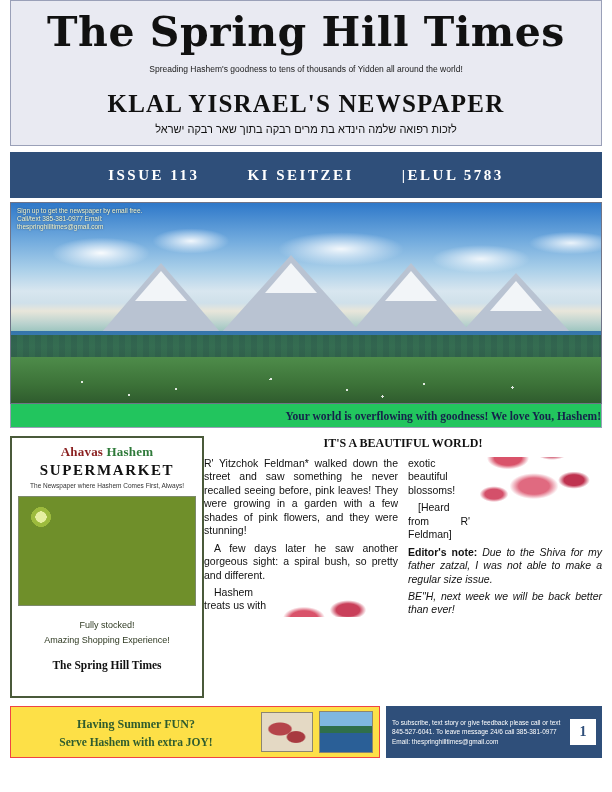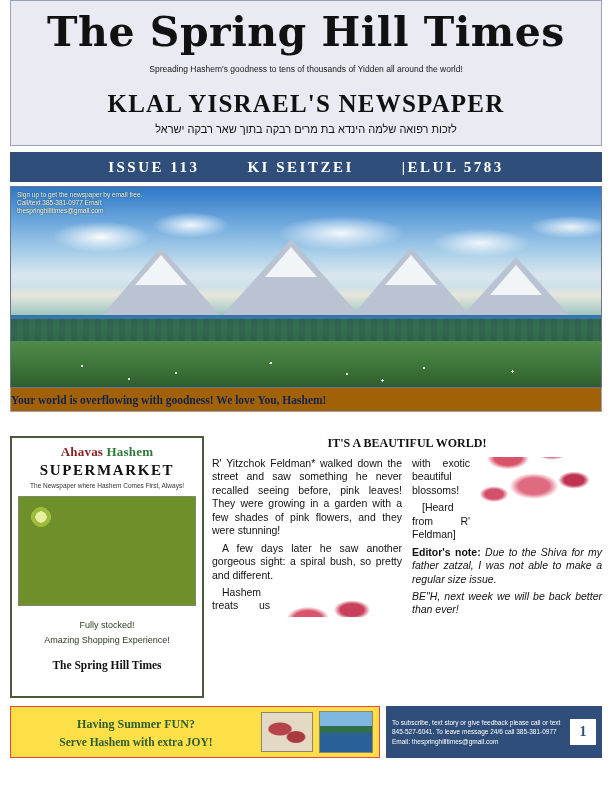--- a/index.html
+++ b/index.html
@@ -61,21 +61,21 @@
   }
 
   
   .issue-bar {
     background: #2f4f7a;
     color: #ffffff;
     display: flex;
     align-items: center;
     justify-content: center;
     gap: 48px;
-    height: 30px;
+    height: 46px;
     margin-top: 6px;
     font-family: "Liberation Serif", serif;
     font-weight: bold;
     font-size: 15px;
     letter-spacing: 2.5px;
   }
 
   
   .hero-wrap {
     position: relative;
@@ -162,37 +162,37 @@
     position: absolute;
     left: 6px;
     top: 4px;
     color: #f3f6d0;
     font-size: 6.5px;
     line-height: 1.25;
     width: 150px;
     text-shadow: 0 0 2px rgba(0,0,0,0.6);
   }
   .caption-bar {
-    text-align: left;
+    text-align: right;
     font-family: "Liberation Serif", serif;
     font-weight: bold;
     font-size: 11.5px;
     color: #14224a;
     padding: 6px 0 5px 0;
-    background: #a16207;
+    background: #22c55e;
     border-left: 1px solid #9aa0b8;
     border-right: 1px solid #9aa0b8;
     border-bottom: 1px solid #9aa0b8;
   }
 
   
   .body-area {
     display: flex;
-    gap: 8px;
-    margin-top: 24px;
+    gap: 0;
+    margin-top: 8px;
     height: 262px;
   }
   .ad-box {
     width: 194px;
     border: 2px solid #4a5a3a;
     background: #ffffff;
     padding: 6px 6px;
     box-sizing: border-box;
     text-align: center;
   }

